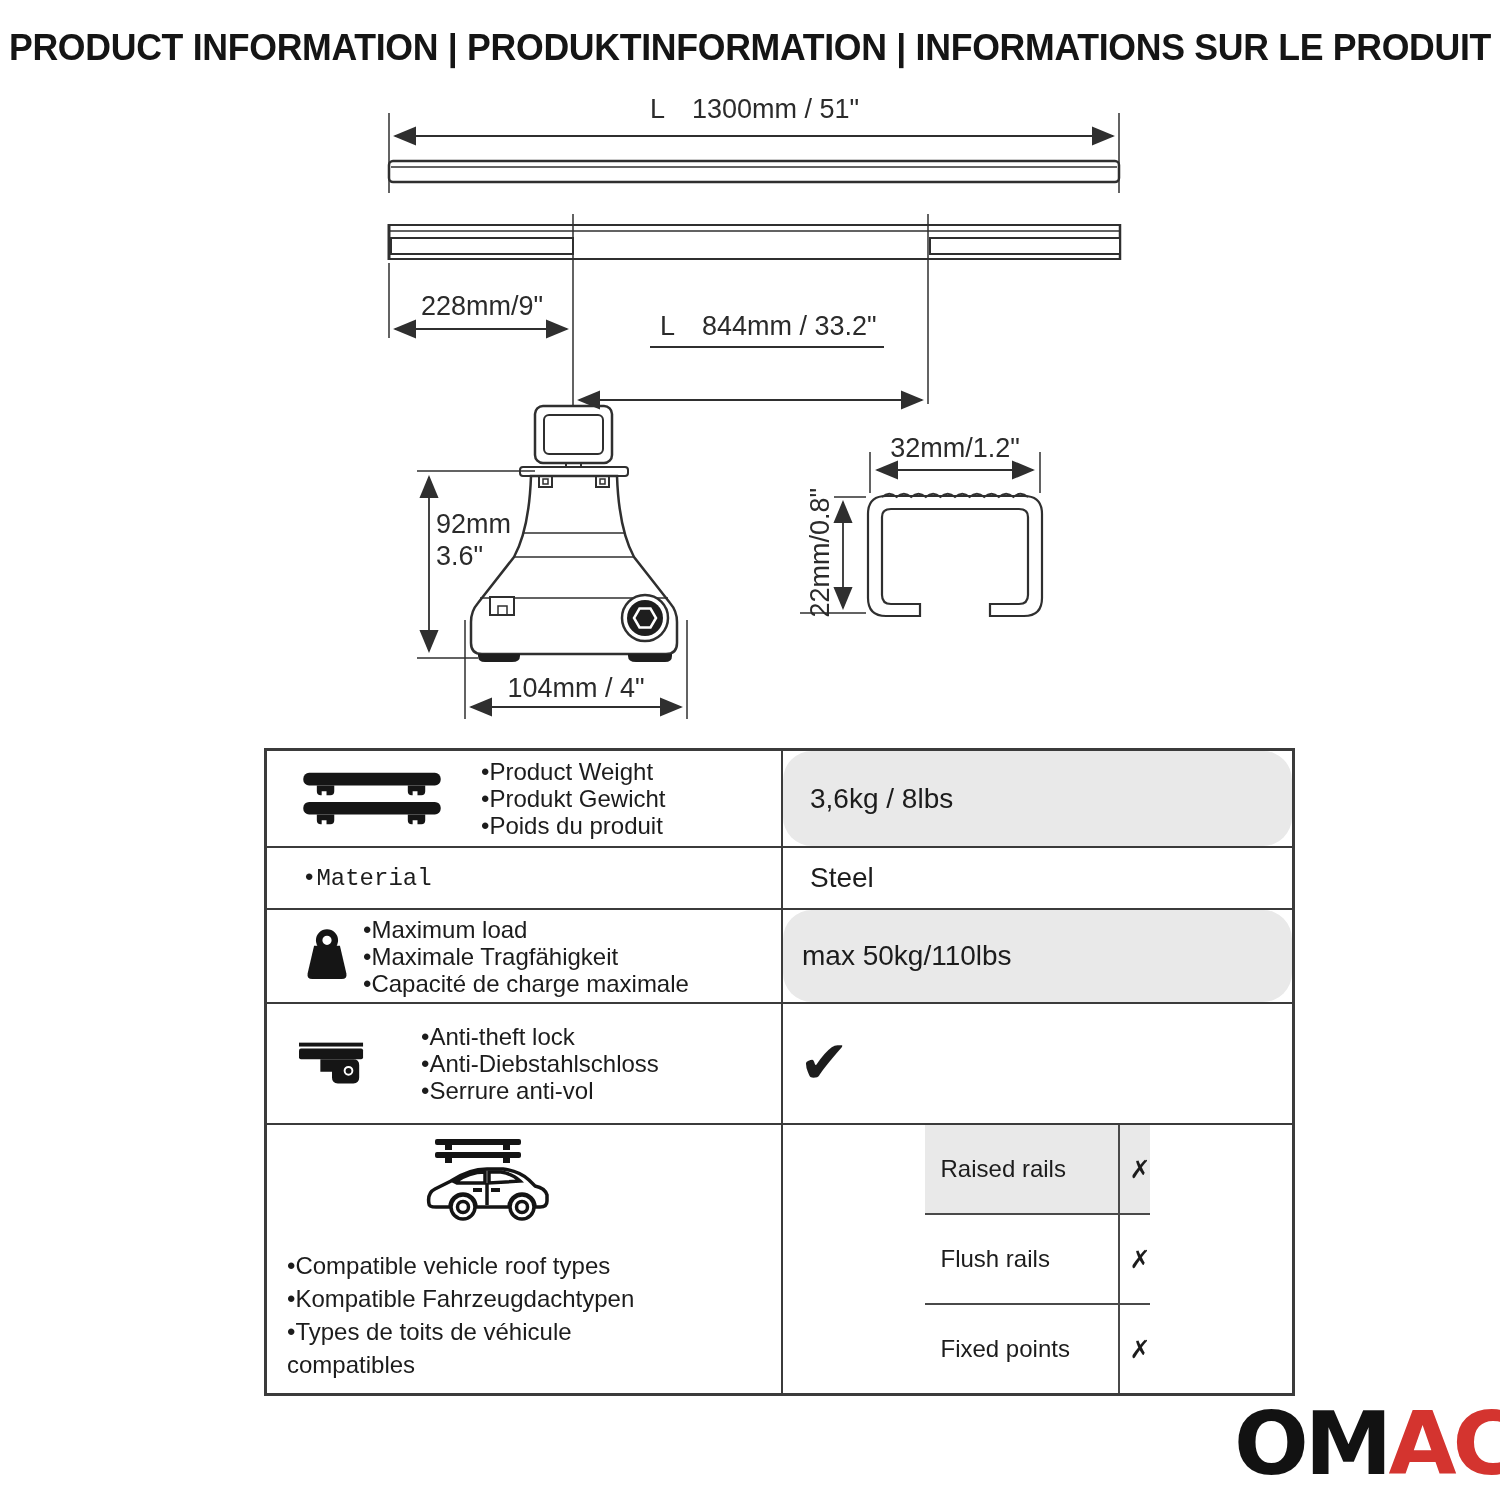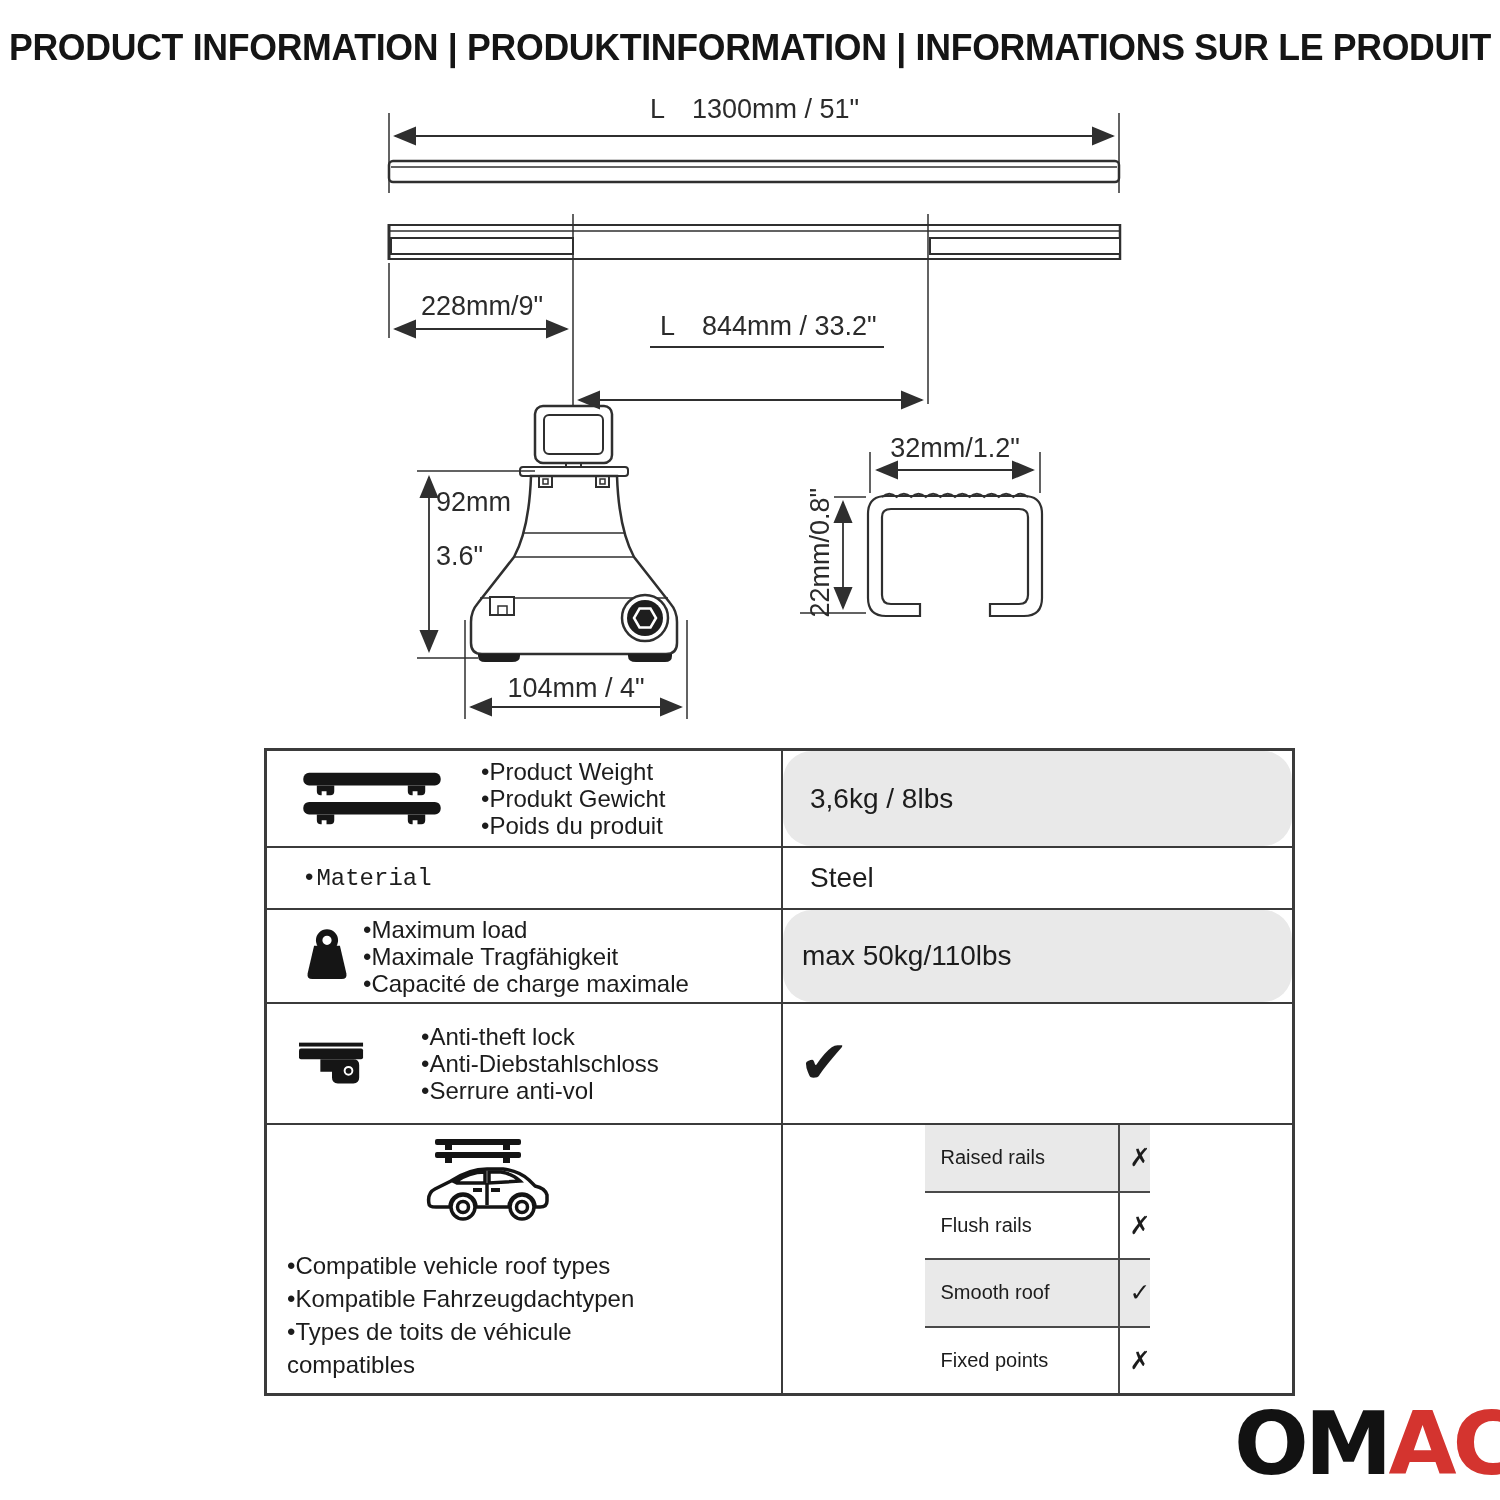--- a/index.html
+++ b/index.html
@@ -37,21 +37,21 @@
   .r5 .icon{margin-left:138px;margin-bottom:16px;}
   .bigcheck{font-family:"DejaVu Sans",sans-serif;font-size:60px;font-weight:bold;
             padding-left:0;margin-top:-4px;}
   .val3{padding-left:19px;}
   .val4{padding-left:16px;}
   
   .subwrap{flex:1;display:flex;flex-direction:column;padding:0!important;}
   .subrow{flex:1;display:flex;box-sizing:border-box;}
   .subrow + .subrow{border-top:2px solid #4a4a4a;}
   .sub-label{width:195px;box-sizing:border-box;border-right:2px solid #4a4a4a;
-             display:flex;align-items:center;padding-left:16px;font-size:20px;}
+             display:flex;align-items:center;padding-left:16px;font-size:24px;}
   .sub-mark{flex:1;display:flex;align-items:center;padding-left:10px;
             font-family:"DejaVu Sans",sans-serif;font-size:25px;}
   .mark-x{font-weight:bold;}
   
   .logo{position:absolute;left:1234px;top:1400px;font-family:"DejaVu Sans",sans-serif;
         font-size:88px;font-weight:bold;letter-spacing:-4px;line-height:1;white-space:nowrap;}
   .logo .p1{color:#121212;}
   .logo .p2{color:#d4342f;}
 </style>
 </head>
@@ -137,21 +137,21 @@
         </g>
       </g>
     </svg>
 
     
     <span class="dim" style="left:650px;top:94px;">L</span>
     <span class="dim" style="left:692px;top:94px;">1300mm / 51"</span>
     <span class="dim dim-center" style="left:382px;top:291px;width:200px;">228mm/9"</span>
     <span class="dim" style="left:660px;top:311px;">L</span>
     <span class="dim" style="left:702px;top:311px;">844mm / 33.2"</span>
-    <span class="dim" style="left:436px;top:487px;text-align:right;">92mm</span>
+    <span class="dim" style="left:436px;top:509px;text-align:right;">92mm</span>
     <span class="dim" style="left:436px;top:541px;">3.6"</span>
     <span class="dim dim-center" style="left:468px;top:673px;width:216px;">104mm / 4"</span>
     <span class="dim dim-center" style="left:872px;top:433px;width:166px;">32mm/1.2"</span>
     <span class="dim dim-center dim-rot" style="left:760px;top:542px;width:120px;">22mm/0.8"</span>
   </div>
 
   <div class="spec">
 
     <div class="trow r1">
       <div class="cell-label">
@@ -258,24 +258,20 @@
       </div>
       <div class="cell-value subwrap">
         <div class="subrow gray">
           <div class="sub-label">Raised rails</div>
           <div class="sub-mark mark-x">✗</div>
         </div>
         <div class="subrow">
           <div class="sub-label">Flush rails</div>
           <div class="sub-mark mark-x">✗</div>
         </div>
-        <div class="subrow gray">
-          <div class="sub-label">Smooth roof</div>
-          <div class="sub-mark">✓</div>
-        </div>
         <div class="subrow">
           <div class="sub-label">Fixed points</div>
           <div class="sub-mark mark-x">✗</div>
         </div>
       </div>
     </div>
   </div>
 
   <div class="logo">
     <span class="p1">OM</span><span class="p2">AC</span>

